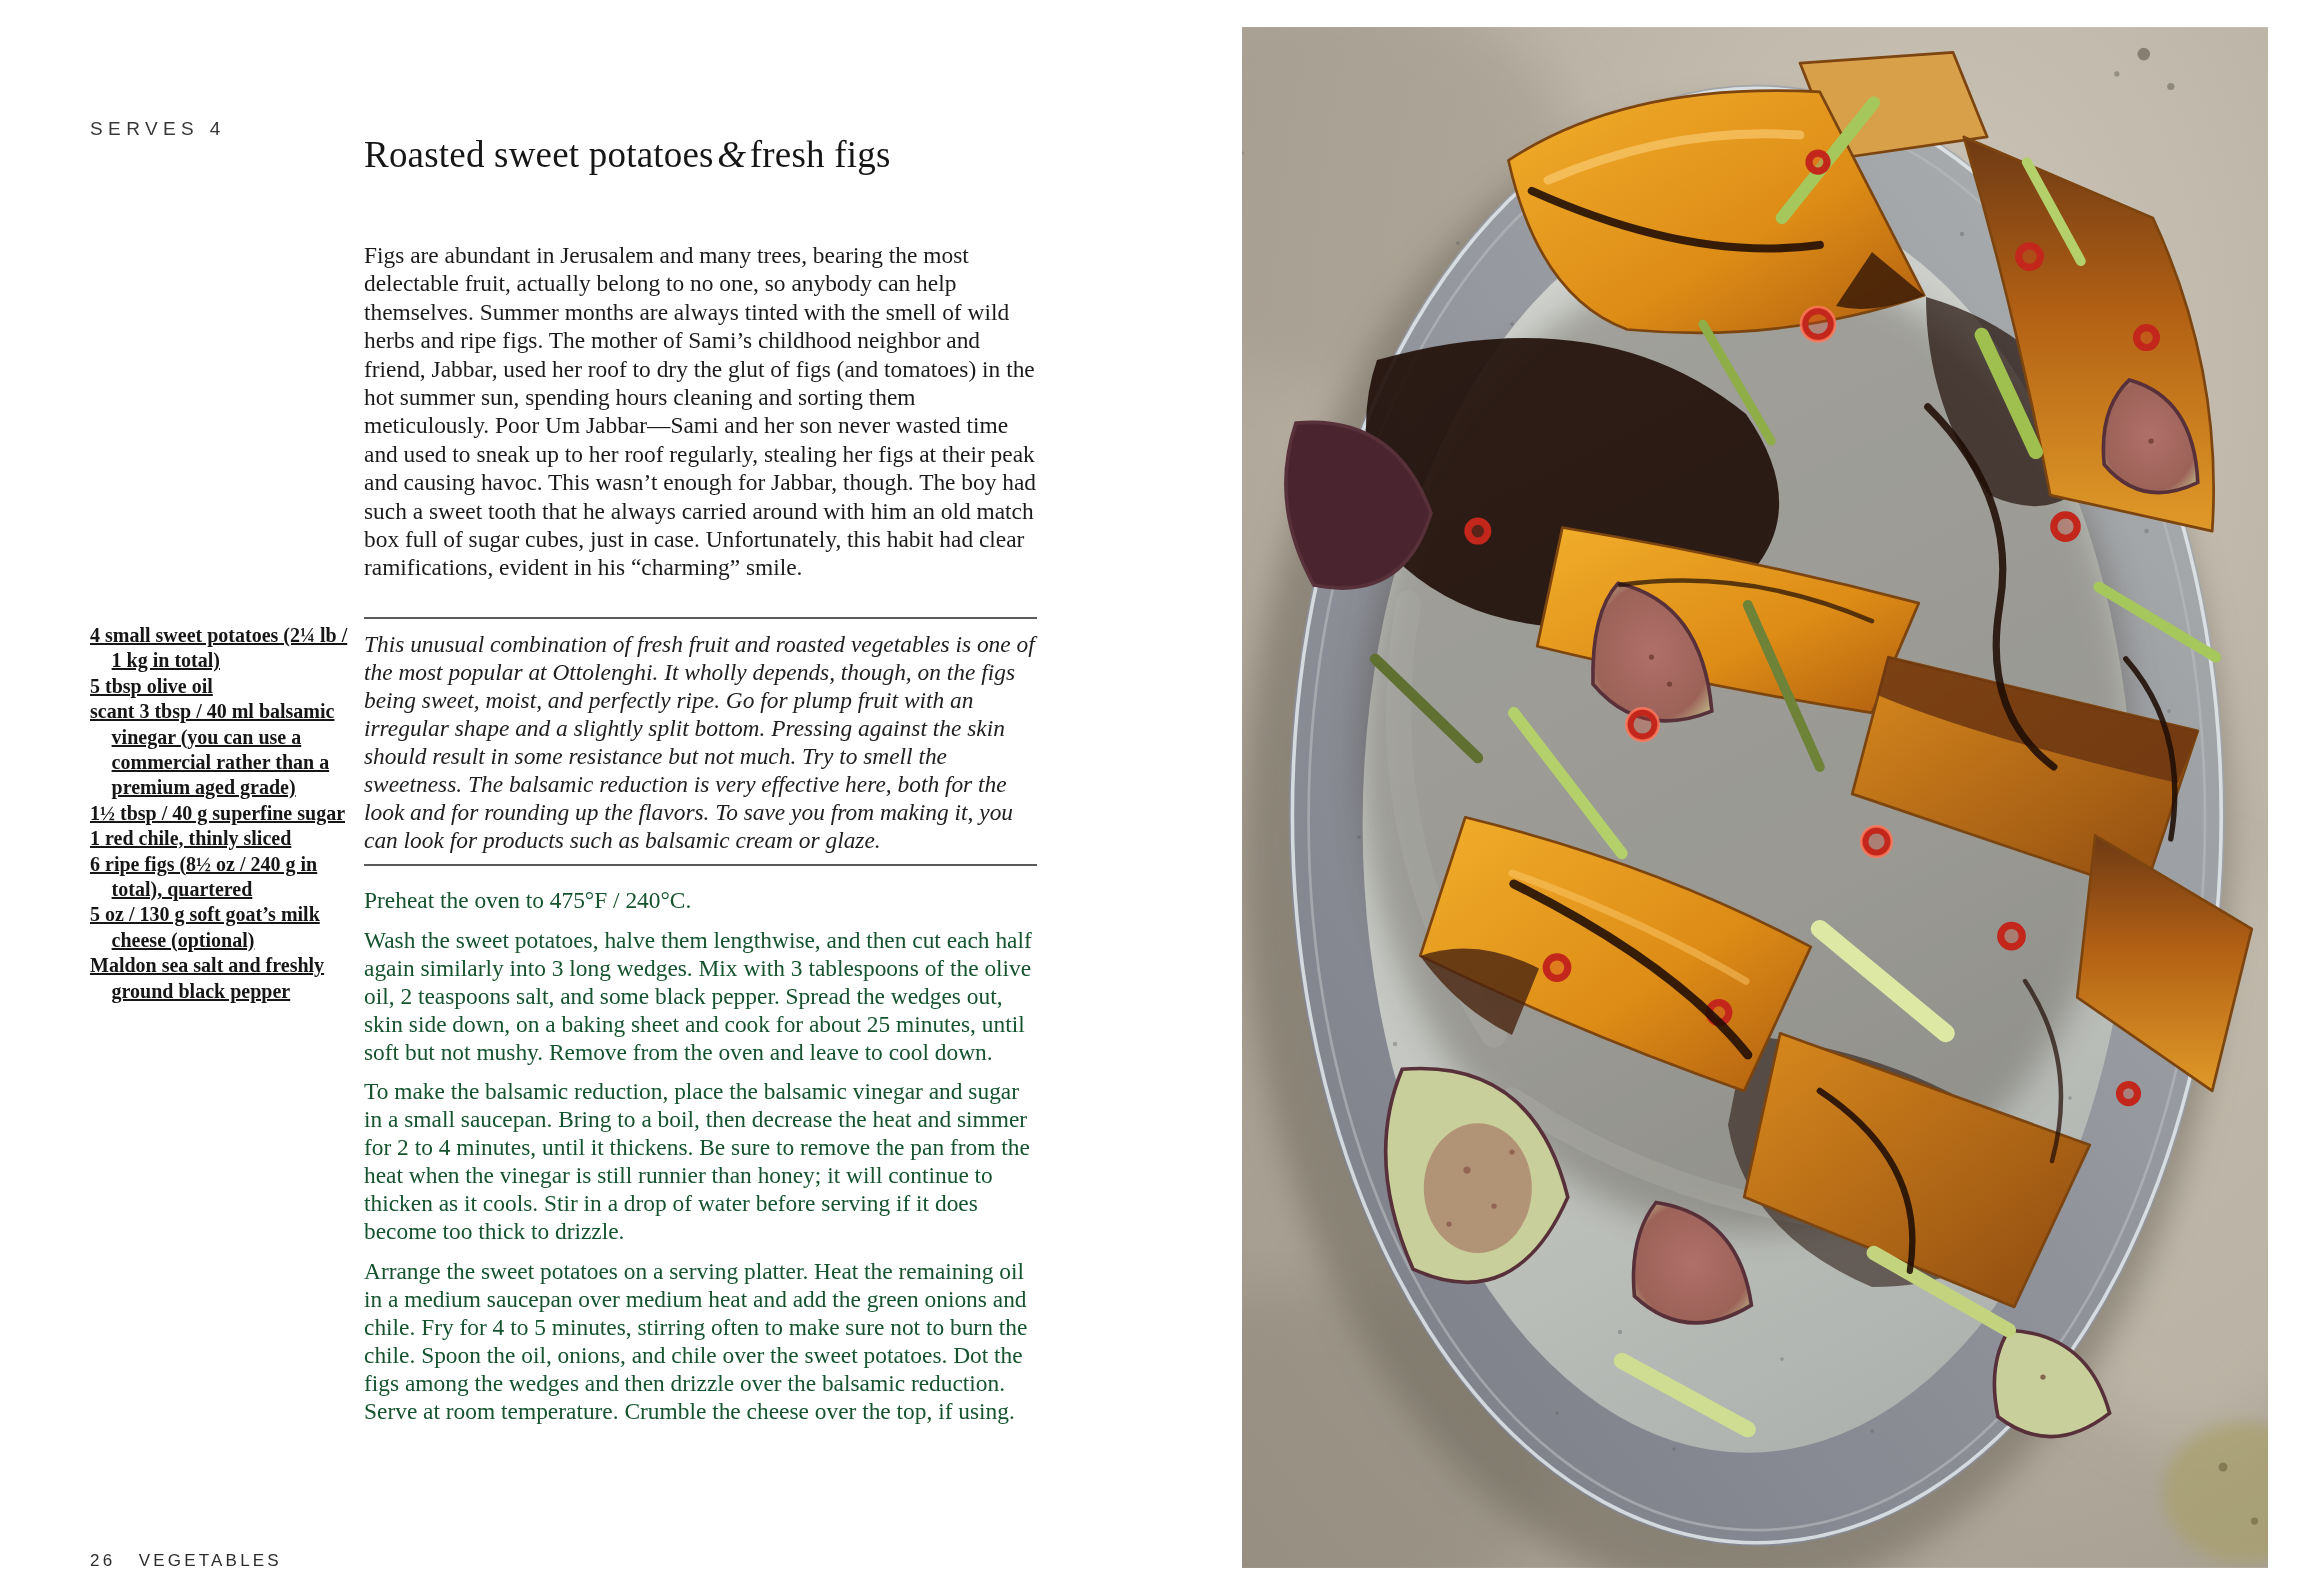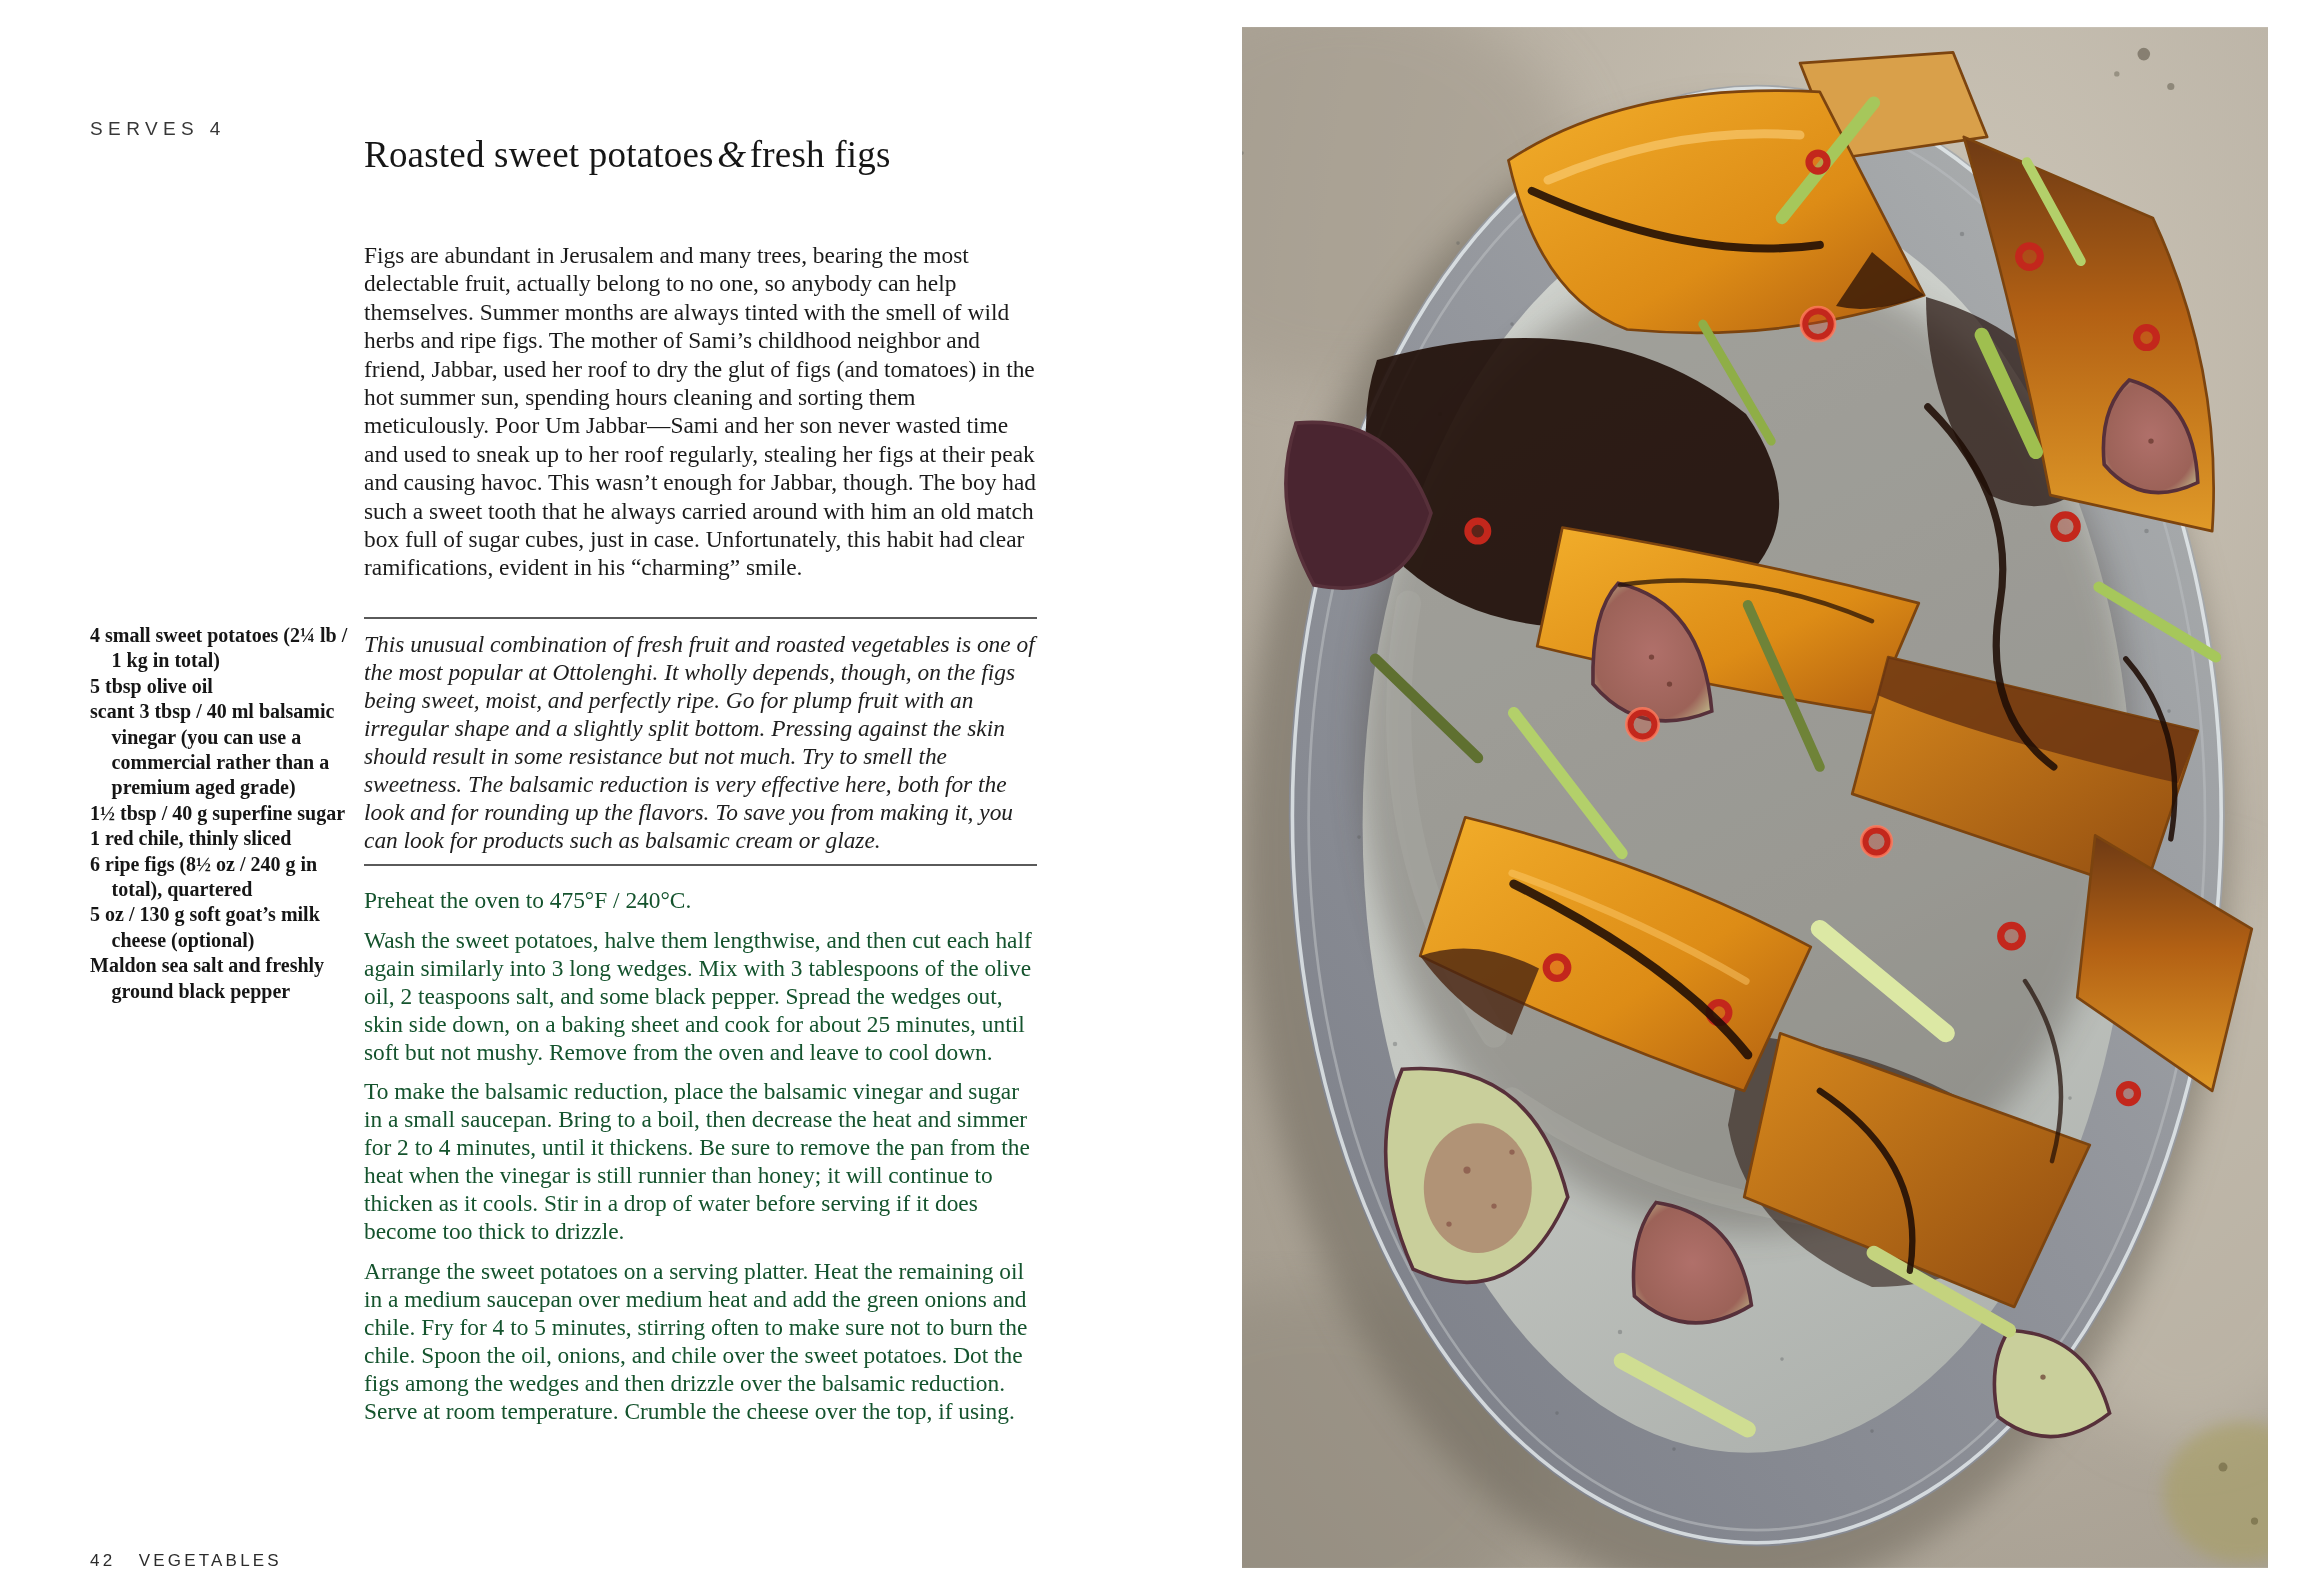--- a/index.html
+++ b/index.html
@@ -80,20 +80,21 @@
   .ingredients {
     position: absolute;
     left: 90px; top: 623px;
     width: 263px;
     list-style: none;
     margin: 0; padding: 0;
     font-size: 20px;
     line-height: 25.4px;
     font-weight: 700;
     color: #161616;
+    text-decoration: underline;
   }
   .ingredients li {
     padding-left: 21.6px;
     text-indent: -21.6px;
     margin: 0;
   }
   .footer {
     position: absolute;
     left: 90px; top: 1551px;
     font-family: "Liberation Sans", sans-serif;
@@ -141,21 +142,21 @@
     <li>5 tbsp olive oil</li>
     <li>scant 3 tbsp / 40 ml balsamic vinegar (you can use a commercial rather than a premium aged grade)</li>
     <li>1½ tbsp / 40 g superfine sugar</li>
     <li>1 red chile, thinly sliced</li>
     <li>6 ripe figs (8½ oz / 240 g in total), quartered</li>
     <li>5 oz / 130 g soft goat’s milk cheese (optional)</li>
     <li>Maldon sea salt and freshly ground black pepper</li>
   </ul>
 
   <div class="footer">
-    <span>42</span><span class="sect">VEGETABLES</span>
+    <span>26</span><span class="sect">VEGETABLES</span>
   </div>
 
   <div class="photo">
     <svg width="1026" height="1541" viewBox="0 0 1140 1712" xmlns="http://www.w3.org/2000/svg">
       <defs>
         <radialGradient id="bgGrad" cx="68%" cy="22%" r="110%">
           <stop offset="0" stop-color="#cdc6b8"></stop>
           <stop offset="0.55" stop-color="#b4ac9f"></stop>
           <stop offset="1" stop-color="#9b9385"></stop>
         </radialGradient>

